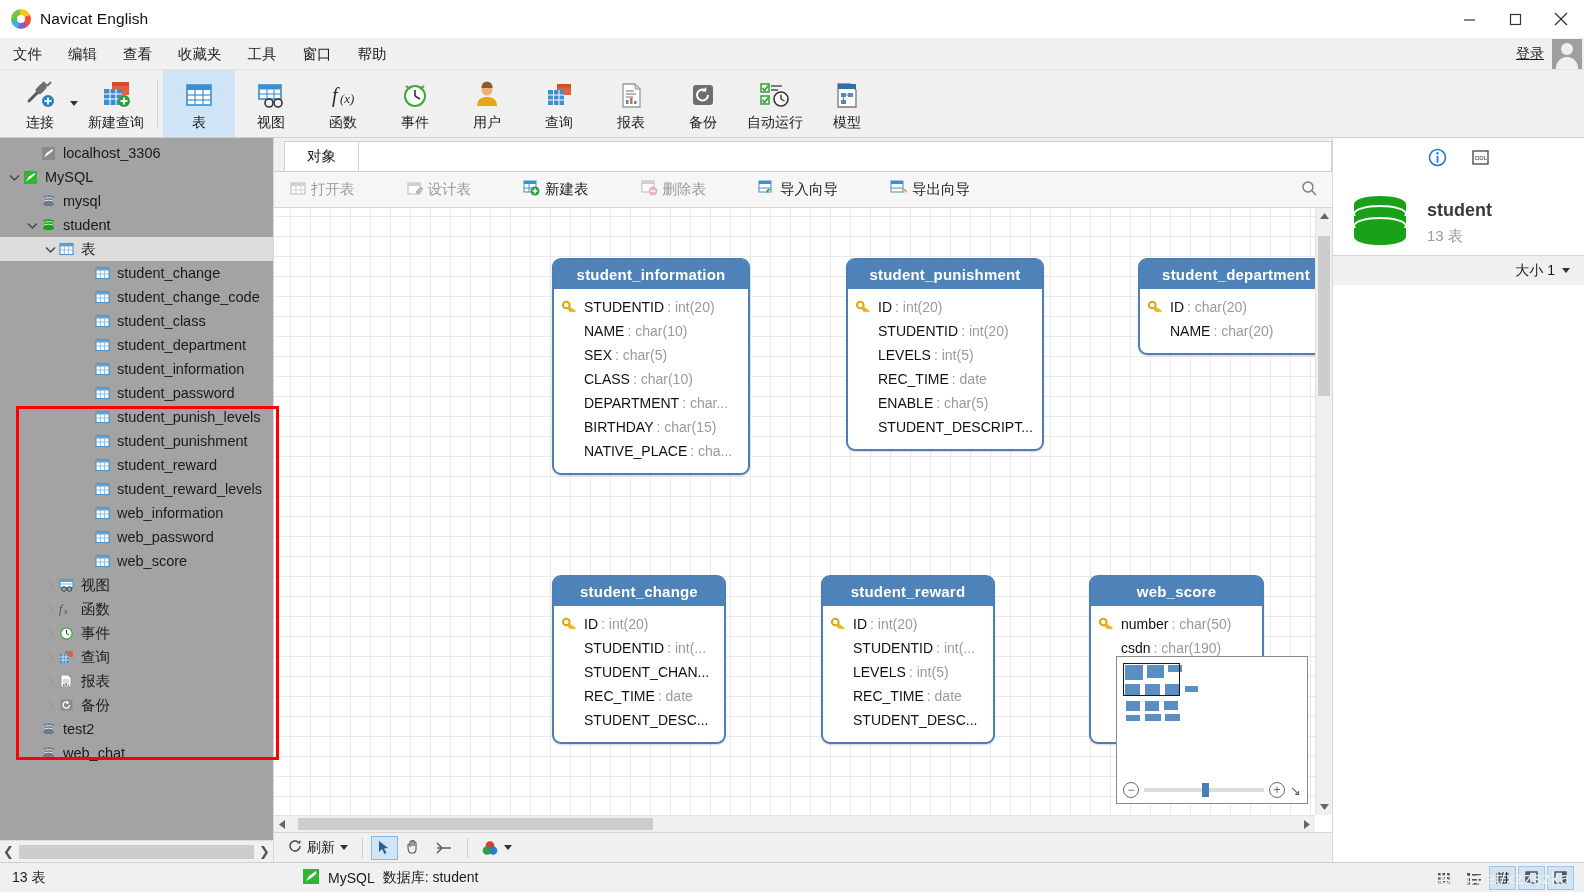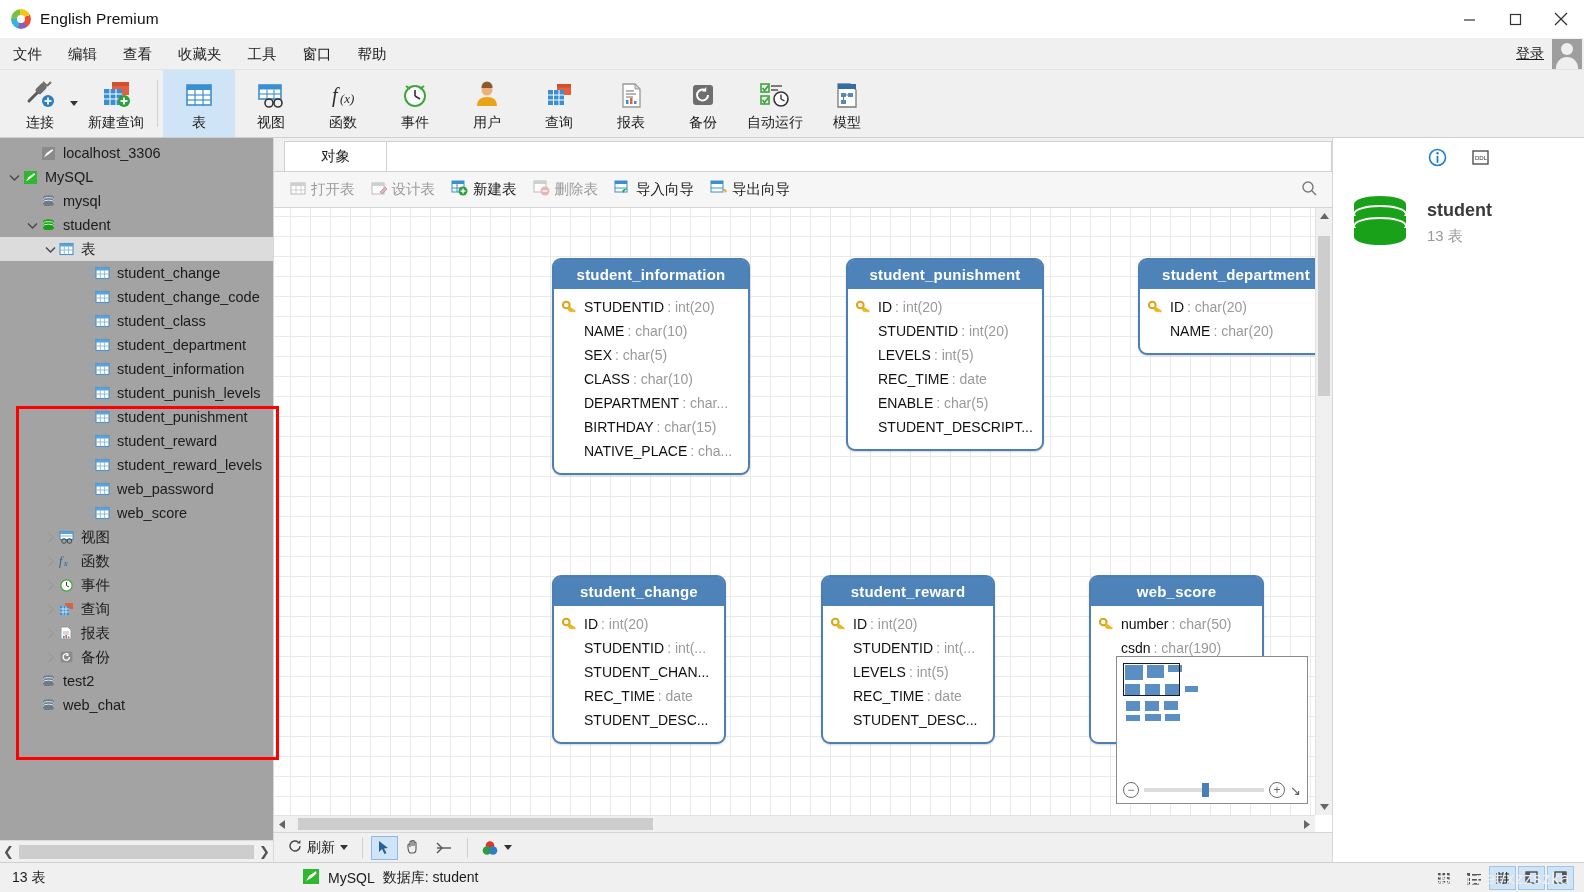--- a/index.html
+++ b/index.html
@@ -83,25 +83,25 @@
 
   
   #red-box {
     position:absolute; left:16px; top:268px; width:263px; height:354px;
     border:3px solid #ff0000; pointer-events:none; z-index:40;
   }
 
   
   #center { flex:1; display:flex; flex-direction:column; background:#ffffff; min-width:0; position:relative; }
   #tabstrip { height:34px; background:#f0f0f0; display:flex; align-items:flex-end; border-bottom:1px solid #d0d0d0; padding-left:10px;}
-  .tab { height:30px; padding:0 36px; background:#ffffff; border:1px solid #d0d0d0; border-bottom:none;
+  .tab { height:30px; padding:0 22px; background:#ffffff; border:1px solid #d0d0d0; border-bottom:none;
          display:flex; align-items:center; font-size:14.5px; color:#1b1b1b; cursor:default; }
   #tabfill { flex:1; height:30px; background:#ffffff; border:1px solid #d0d0d0; border-bottom:none; border-left:none; }
 
-  #objbar { height:36px; background:#f6f6f6; display:flex; align-items:center; border-bottom:1px solid #d5d5d5; padding-left:8px; position:relative;}
+  #objbar { height:36px; background:#f6f6f6; display:flex; align-items:center; border-bottom:1px solid #d5d5d5; padding-left:8px; position:relative;gap:36px;}
   .obtn { display:flex; align-items:center; gap:5px; padding:0 8px; height:28px; font-size:14.5px; cursor:default; color:#1b1b1b; border-radius:2px;}
   .obtn.dim { color:#9a9a9a; }
   #obj-search { position:absolute; right:14px; top:8px; }
 
   #canvaswrap { flex:1; position:relative; overflow:hidden; background:#ffffff; }
   #canvas {
     position:absolute; left:0; top:0; right:17px; bottom:17px;
     background-color:#ffffff;
     background-image:
       linear-gradient(to right, #eaeaea 1px, transparent 1px),
@@ -175,21 +175,21 @@
   #watermark {
     position:absolute; right:14px; bottom:3px; font-size:17px; color:#efefef;
     letter-spacing:.5px; pointer-events:none; white-space:nowrap; font-family:"Liberation Sans",sans-serif;
   }
 </style>
 </head>
 <body>
 
 <div id="titlebar">
   <div id="app-logo"></div>
-  <div id="app-title">English Premium</div>
+  <div id="app-title">Navicat English</div>
   <div class="wbtns">
     <div class="wbtn">
       <svg width="13" height="13">
           <line x1="1" y1="7" x2="12" y2="7" stroke="#333" stroke-width="1.2"></line>
         </svg>
     </div>
     <div class="wbtn">
       <svg width="13" height="13">
           <rect x="1.5" y="1.5" width="10" height="10" fill="none" stroke="#333" stroke-width="1.2"></rect>
         </svg>
@@ -572,66 +572,96 @@
             <svg width="15" height="14">
               <rect x="1" y="1.5" width="13" height="11" fill="#ffffff" stroke="#4a90c9" stroke-width="1.1"></rect>
               <rect x="1" y="1.5" width="13" height="3" fill="#5aa3d8"></rect>
               <g stroke="#7fb8e0" stroke-width=".9">
                 <line x1="1" y1="8" x2="14" y2="8"></line>
                 <line x1="5.3" y1="4.5" x2="5.3" y2="12.5"></line>
                 <line x1="9.6" y1="4.5" x2="9.6" y2="12.5"></line>
               </g>
             </svg>
           </span>
-          <span>student_punish_levels</span>
+          <span>student_password</span>
         </div>
         <div class="trow">
           <span class="twist" style="margin-left: 78px;"></span>
           <span class="ticon">
             <svg width="15" height="14">
               <rect x="1" y="1.5" width="13" height="11" fill="#ffffff" stroke="#4a90c9" stroke-width="1.1"></rect>
               <rect x="1" y="1.5" width="13" height="3" fill="#5aa3d8"></rect>
               <g stroke="#7fb8e0" stroke-width=".9">
                 <line x1="1" y1="8" x2="14" y2="8"></line>
                 <line x1="5.3" y1="4.5" x2="5.3" y2="12.5"></line>
                 <line x1="9.6" y1="4.5" x2="9.6" y2="12.5"></line>
               </g>
             </svg>
           </span>
-          <span>student_punishment</span>
+          <span>student_punish_levels</span>
         </div>
         <div class="trow">
           <span class="twist" style="margin-left: 78px;"></span>
           <span class="ticon">
             <svg width="15" height="14">
               <rect x="1" y="1.5" width="13" height="11" fill="#ffffff" stroke="#4a90c9" stroke-width="1.1"></rect>
               <rect x="1" y="1.5" width="13" height="3" fill="#5aa3d8"></rect>
               <g stroke="#7fb8e0" stroke-width=".9">
                 <line x1="1" y1="8" x2="14" y2="8"></line>
                 <line x1="5.3" y1="4.5" x2="5.3" y2="12.5"></line>
                 <line x1="9.6" y1="4.5" x2="9.6" y2="12.5"></line>
               </g>
             </svg>
           </span>
-          <span>student_reward</span>
+          <span>student_punishment</span>
         </div>
         <div class="trow">
           <span class="twist" style="margin-left: 78px;"></span>
           <span class="ticon">
             <svg width="15" height="14">
               <rect x="1" y="1.5" width="13" height="11" fill="#ffffff" stroke="#4a90c9" stroke-width="1.1"></rect>
               <rect x="1" y="1.5" width="13" height="3" fill="#5aa3d8"></rect>
               <g stroke="#7fb8e0" stroke-width=".9">
                 <line x1="1" y1="8" x2="14" y2="8"></line>
                 <line x1="5.3" y1="4.5" x2="5.3" y2="12.5"></line>
                 <line x1="9.6" y1="4.5" x2="9.6" y2="12.5"></line>
               </g>
             </svg>
           </span>
+          <span>student_reward</span>
+        </div>
+        <div class="trow">
+          <span class="twist" style="margin-left: 78px;"></span>
+          <span class="ticon">
+            <svg width="15" height="14">
+              <rect x="1" y="1.5" width="13" height="11" fill="#ffffff" stroke="#4a90c9" stroke-width="1.1"></rect>
+              <rect x="1" y="1.5" width="13" height="3" fill="#5aa3d8"></rect>
+              <g stroke="#7fb8e0" stroke-width=".9">
+                <line x1="1" y1="8" x2="14" y2="8"></line>
+                <line x1="5.3" y1="4.5" x2="5.3" y2="12.5"></line>
+                <line x1="9.6" y1="4.5" x2="9.6" y2="12.5"></line>
+              </g>
+            </svg>
+          </span>
           <span>student_reward_levels</span>
+        </div>
+        <div class="trow">
+          <span class="twist" style="margin-left: 78px;"></span>
+          <span class="ticon">
+            <svg width="15" height="14">
+              <rect x="1" y="1.5" width="13" height="11" fill="#ffffff" stroke="#4a90c9" stroke-width="1.1"></rect>
+              <rect x="1" y="1.5" width="13" height="3" fill="#5aa3d8"></rect>
+              <g stroke="#7fb8e0" stroke-width=".9">
+                <line x1="1" y1="8" x2="14" y2="8"></line>
+                <line x1="5.3" y1="4.5" x2="5.3" y2="12.5"></line>
+                <line x1="9.6" y1="4.5" x2="9.6" y2="12.5"></line>
+              </g>
+            </svg>
+          </span>
+          <span>web_information</span>
         </div>
         <div class="trow">
           <span class="twist" style="margin-left: 78px;"></span>
           <span class="ticon">
             <svg width="15" height="14">
               <rect x="1" y="1.5" width="13" height="11" fill="#ffffff" stroke="#4a90c9" stroke-width="1.1"></rect>
               <rect x="1" y="1.5" width="13" height="3" fill="#5aa3d8"></rect>
               <g stroke="#7fb8e0" stroke-width=".9">
                 <line x1="1" y1="8" x2="14" y2="8"></line>
                 <line x1="5.3" y1="4.5" x2="5.3" y2="12.5"></line>
@@ -1223,20 +1253,24 @@
           <ellipse cx="31" cy="36" rx="26" ry="8" fill="#19a119" stroke="#ffffff" stroke-width="2"></ellipse>
           <rect x="5" y="38" width="52" height="9" fill="#19a119"></rect>
           <ellipse cx="31" cy="47" rx="26" ry="8" fill="#19a119"></ellipse>
         </svg>
       </div>
       <div>
         <div id="db-name">student</div>
         <div id="db-sub">13 表</div>
       </div>
     </div>
+    <div id="rightbot">
+      <div id="size-lbl">大小 1</div>
+      <div class="caret-sm"></div>
+    </div>
   </div>
 </div>
 
 <div id="statusbar">
   <div id="sb-count">13 表</div>
   <div id="sb-conn">
     <span>
       <svg width="18" height="17">
           <rect x="1" y="1" width="16" height="15" fill="#2db82d"></rect>
           <path d="M14 3 L7 8 L4 13 L10 9.5 L14.5 5.5 Z" fill="#ffffff"></path>

